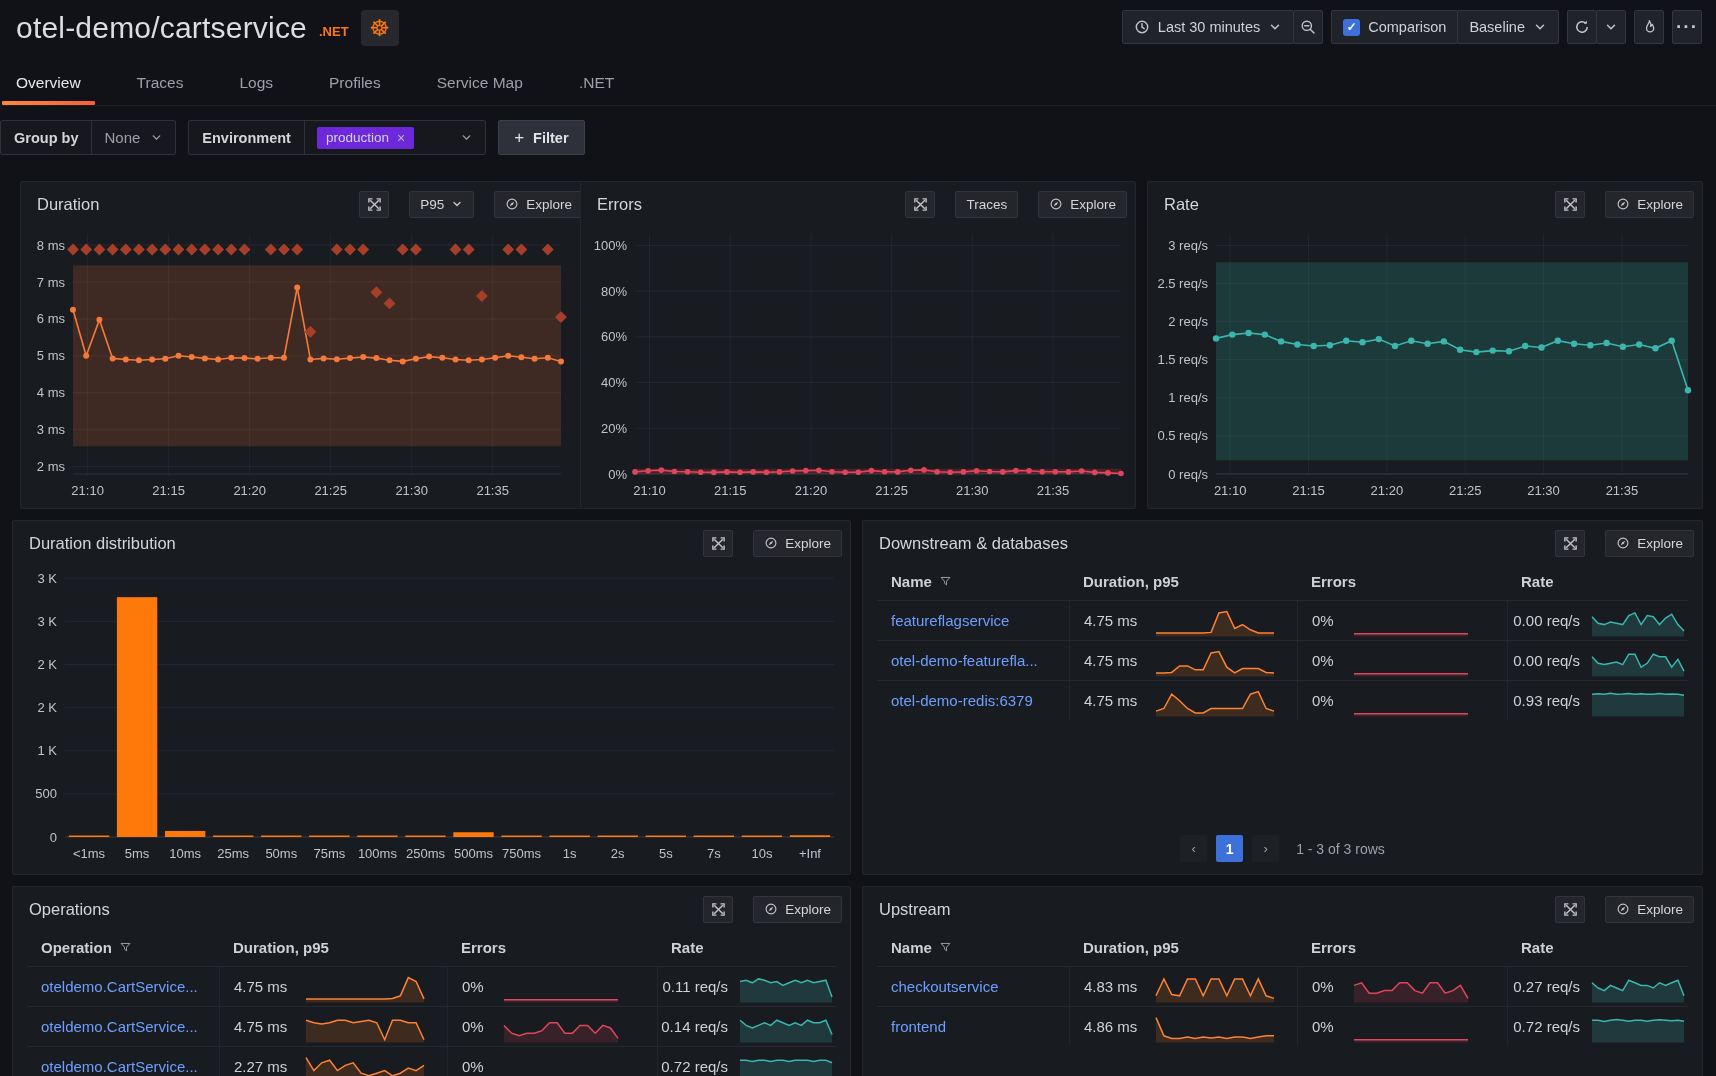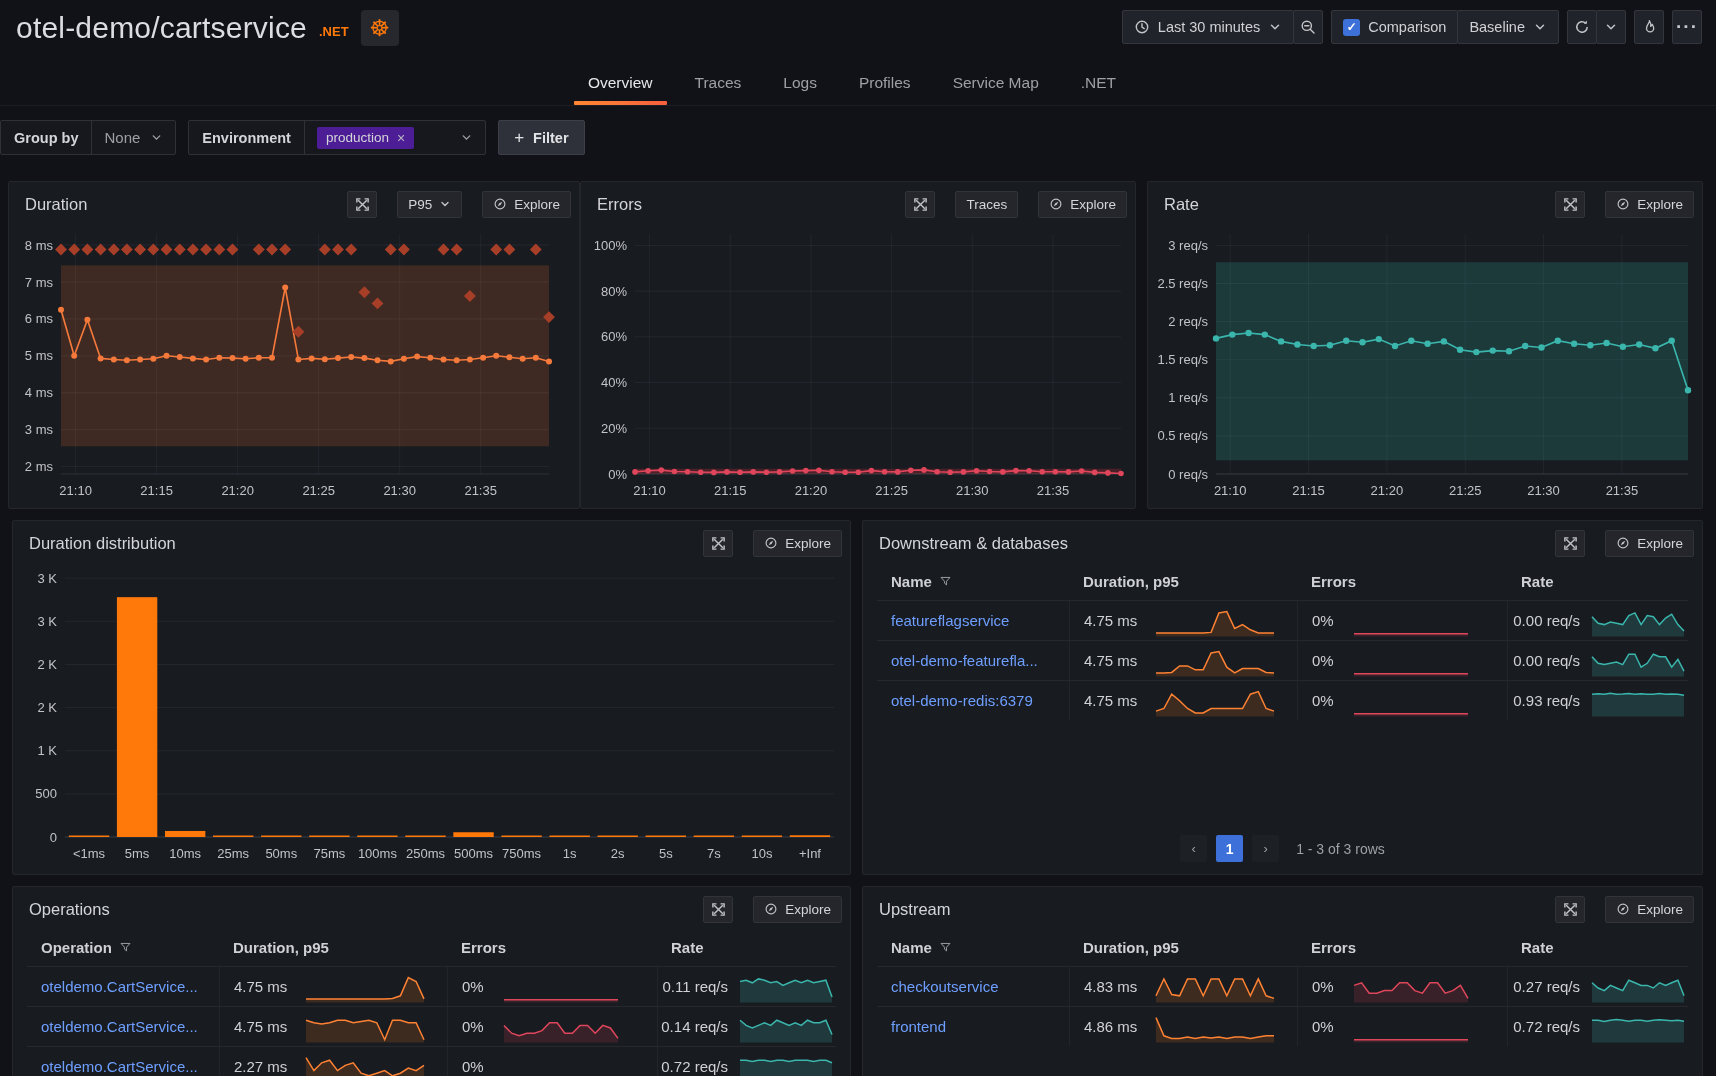--- a/index.html
+++ b/index.html
@@ -25,32 +25,32 @@
     background:#202329; border:1px solid #33363c; border-radius:2px;
     font-size:14.5px; color:#d0d1d6; white-space:nowrap; cursor:pointer;
   }
   .tb-group .tb-btn + .tb-btn { margin-left:-1px; }
   .tb-icon { width:30px; justify-content:center; padding:0; }
   .icon { display:inline-flex; align-items:center; justify-content:center; }
   .checkbox { width:17px; height:17px; background:#3d71d9; border-radius:3px; color:#fff; font-size:12px; font-weight:700; display:flex; align-items:center; justify-content:center; }
   .kebab { font-size:19px; letter-spacing:1px; color:#c3c4c8; font-weight:700; line-height:10px; }
 
   
-  .tabs { display:flex; padding:22px 14px 0 2px; gap:14px; border-bottom:1px solid #1c1e23;justify-content:center; }
+  .tabs { display:flex; padding:22px 14px 0 2px; gap:28px; border-bottom:1px solid #1c1e23; }
   .tab { position:relative; padding:6px 14px 13px 14px; font-size:15.5px; color:#9da0a6; cursor:pointer; }
   .tab.active { color:#e7e8ea; }
   .tab.active::after { content:""; position:absolute; left:0; right:0; bottom:0; height:4px; border-radius:1px;
     background:linear-gradient(90deg,#ff8833 0%, #f55f3e 100%); }
 
   
   .filters { display:flex; gap:12px; padding:14px 0; align-items:center; }
   .seg { display:flex; align-items:stretch; border:1px solid #2e3137; border-radius:2px; background:#16181d; height:35px; }
   .seg-label { display:flex; align-items:center; padding:0 13px; font-size:14.5px; font-weight:600; color:#d4d5d9; border-right:1px solid #2e3137; }
   .seg-value { display:flex; align-items:center; gap:10px; padding:0 12px; font-size:15px; color:#9da0a6; cursor:pointer; }
-  .chip { display:flex; align-items:center; gap:8px; background:#4c1d95; border-radius:2px; padding:3px 9px; font-size:13.5px; color:#d4d5d9; }
+  .chip { display:flex; align-items:center; gap:8px; background:#6d28d9; border-radius:2px; padding:3px 9px; font-size:13.5px; color:#d4d5d9; }
   .chip .x { color:#b9bac0; cursor:pointer; font-size:14px; }
   .filter-btn { display:flex; align-items:center; gap:9px; background:#2e313a; border:1px solid #3c3f48; border-radius:2px; height:35px; padding:0 15px; font-size:14.5px; font-weight:600; color:#e2e3e6; cursor:pointer; }
   .plus { font-size:17px; font-weight:400; }
 
   
   .panel { position:absolute; background:#181b20; border:1px solid #24262c; border-radius:2px; }
   .panel-h { display:flex; align-items:center; justify-content:space-between; height:40px; padding:6px 8px 2px 16px; }
   .panel-title { font-size:16.5px; font-weight:500; color:#d4d5d9; }
   .ph-actions { display:flex; gap:20px; align-items:center; }
   .icon-btn { width:30px; height:27px; background:#24262c; border:1px solid #31343a; border-radius:2px; display:flex; align-items:center; justify-content:center; color:#c3c4c8; cursor:pointer; }
@@ -198,21 +198,21 @@
             </svg>
         </span>
       </span>
     </div>
     <div class="filter-btn">
       <span class="plus">+</span>
       <span>Filter</span>
     </div>
   </div>
 
-  <div class="panel" style="left:8px; top:181px; width:572px; height:328px;">
+  <div class="panel" style="left:20px; top:181px; width:572px; height:328px;">
     <div class="panel-h">
       <span class="panel-title">Duration</span>
       <span class="ph-actions">
         <span class="icon-btn">
           <svg width="15" height="15" viewBox="0 0 16 16">
               <path d="M3.4 3.4l9.2 9.2M12.6 3.4L3.4 12.6" stroke="#c3c4c8" stroke-width="1.5"></path>
               <path d="M2 5.8V2h3.8M10.2 2H14v3.8M14 10.2V14h-3.8M5.8 14H2v-3.8" fill="none" stroke="#c3c4c8" stroke-width="1.5"></path>
             </svg>
         </span>
         <span class="sm-btn">

